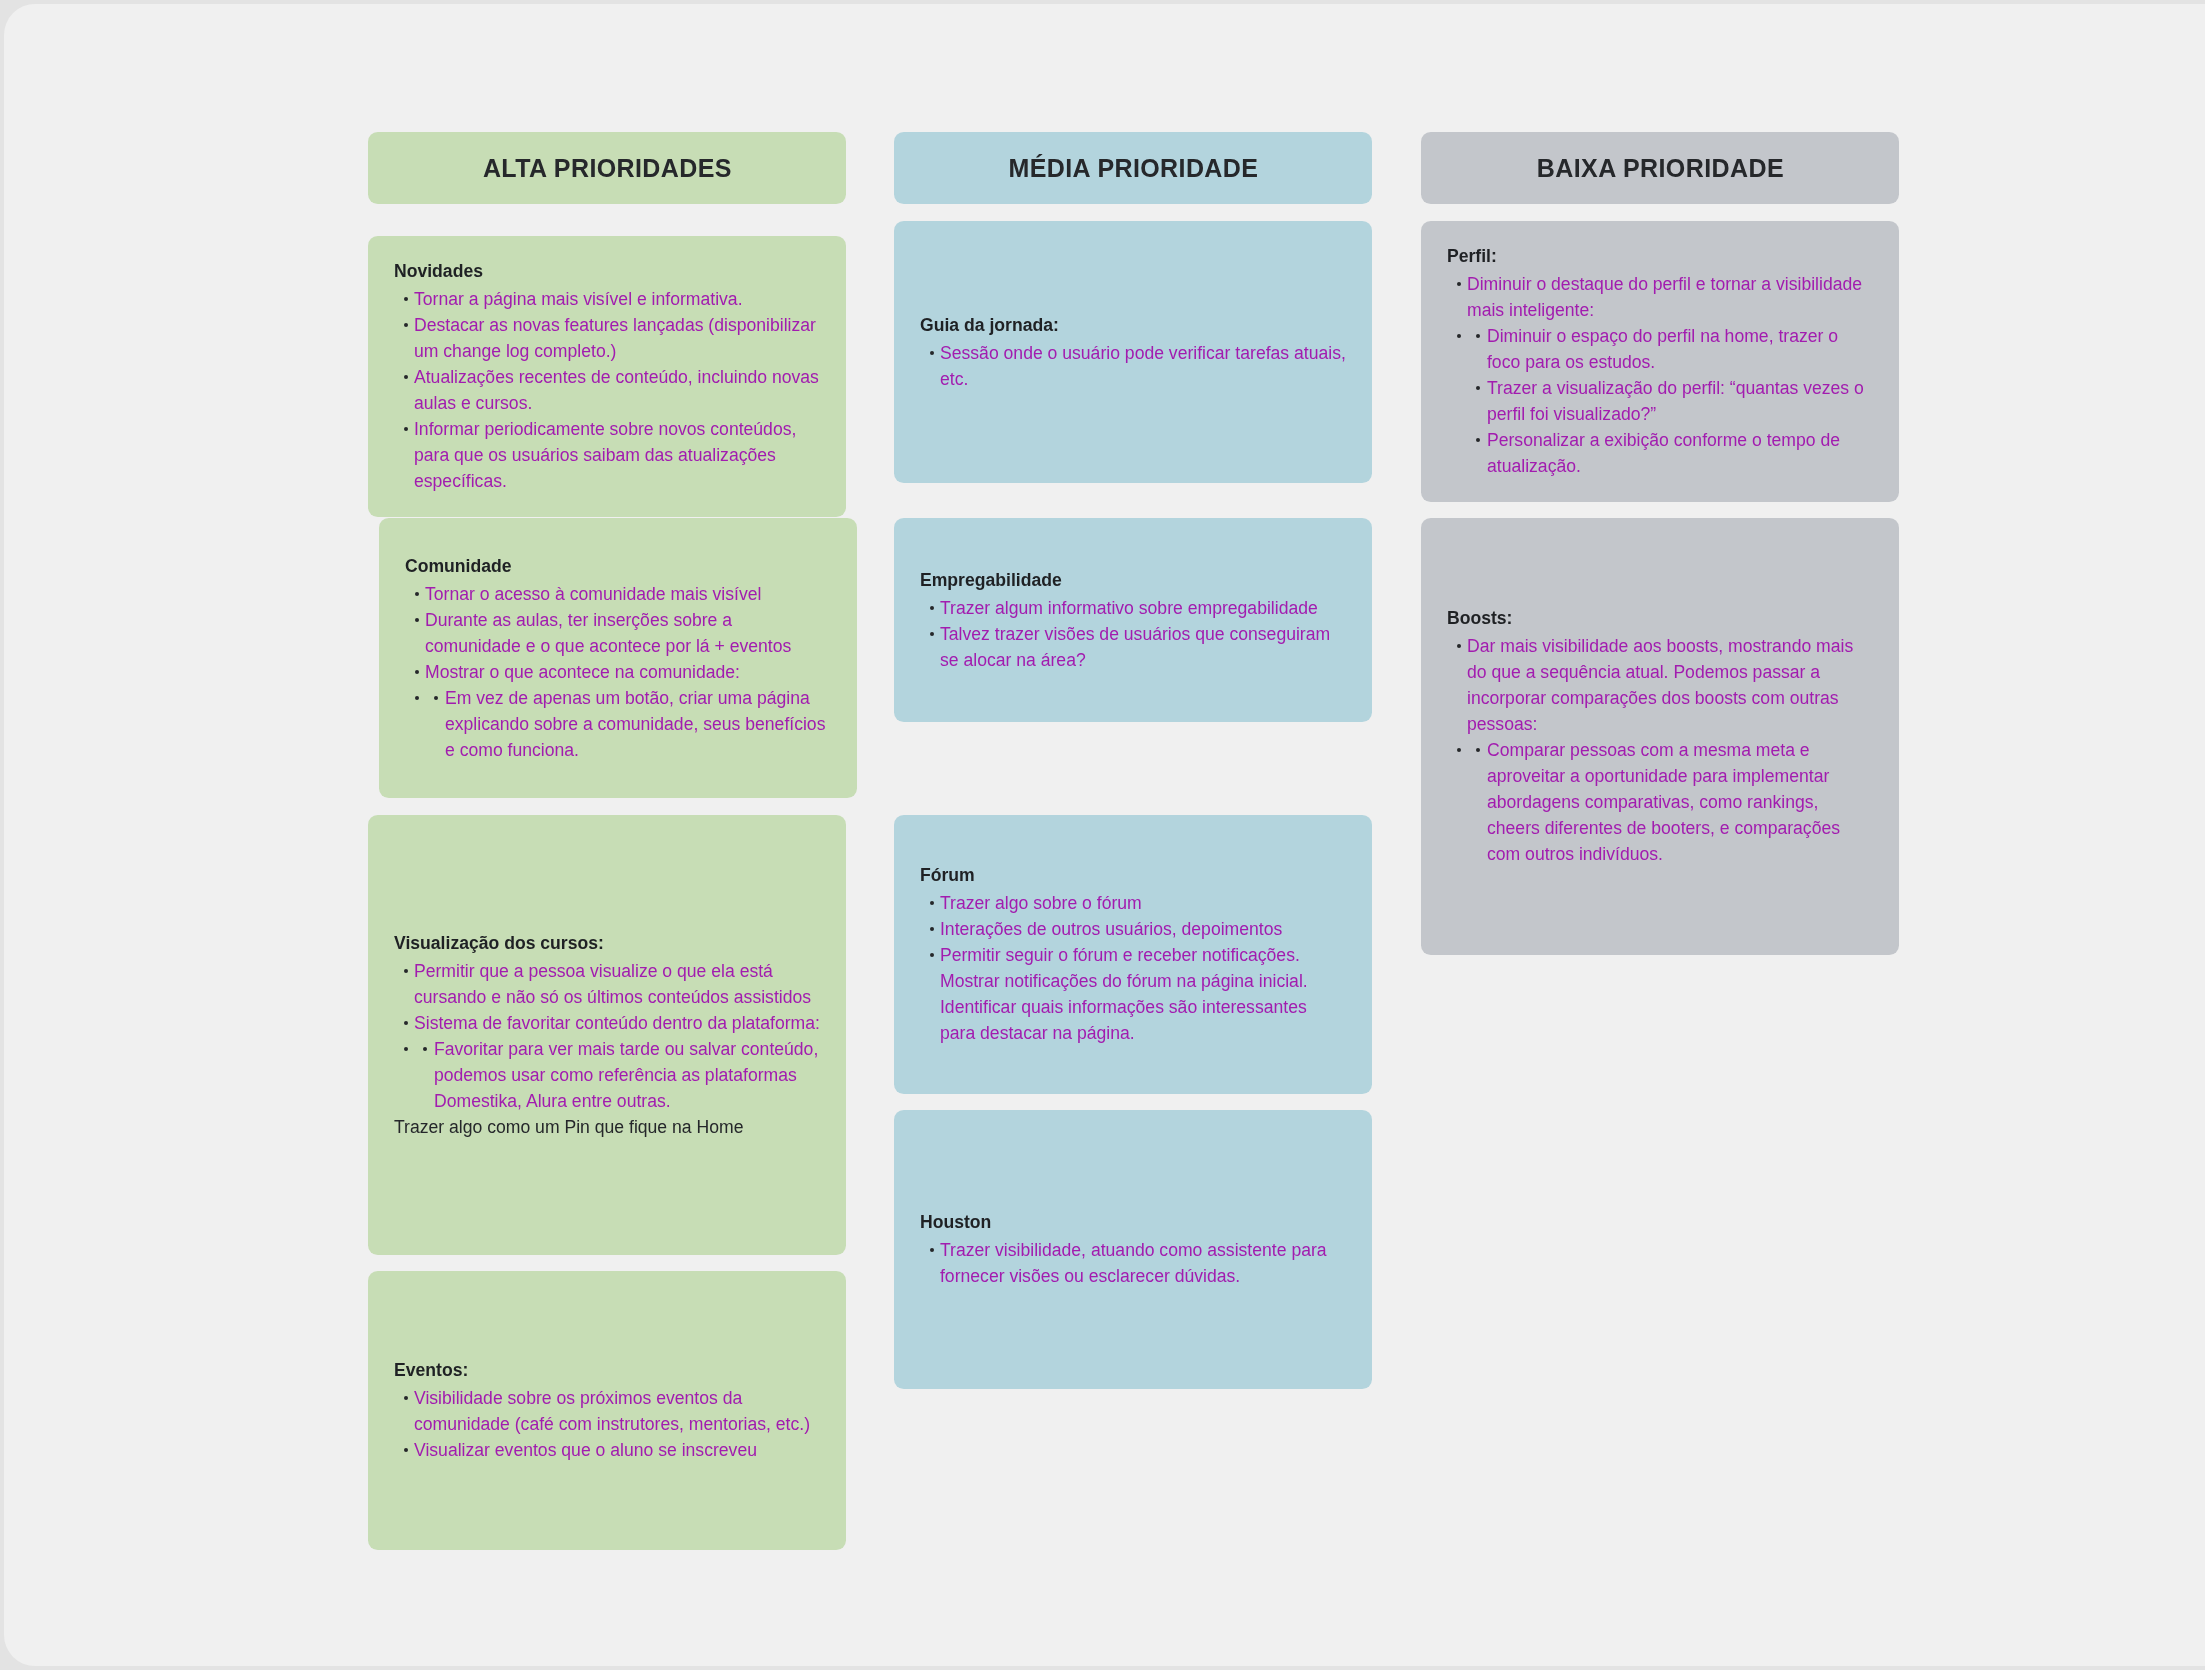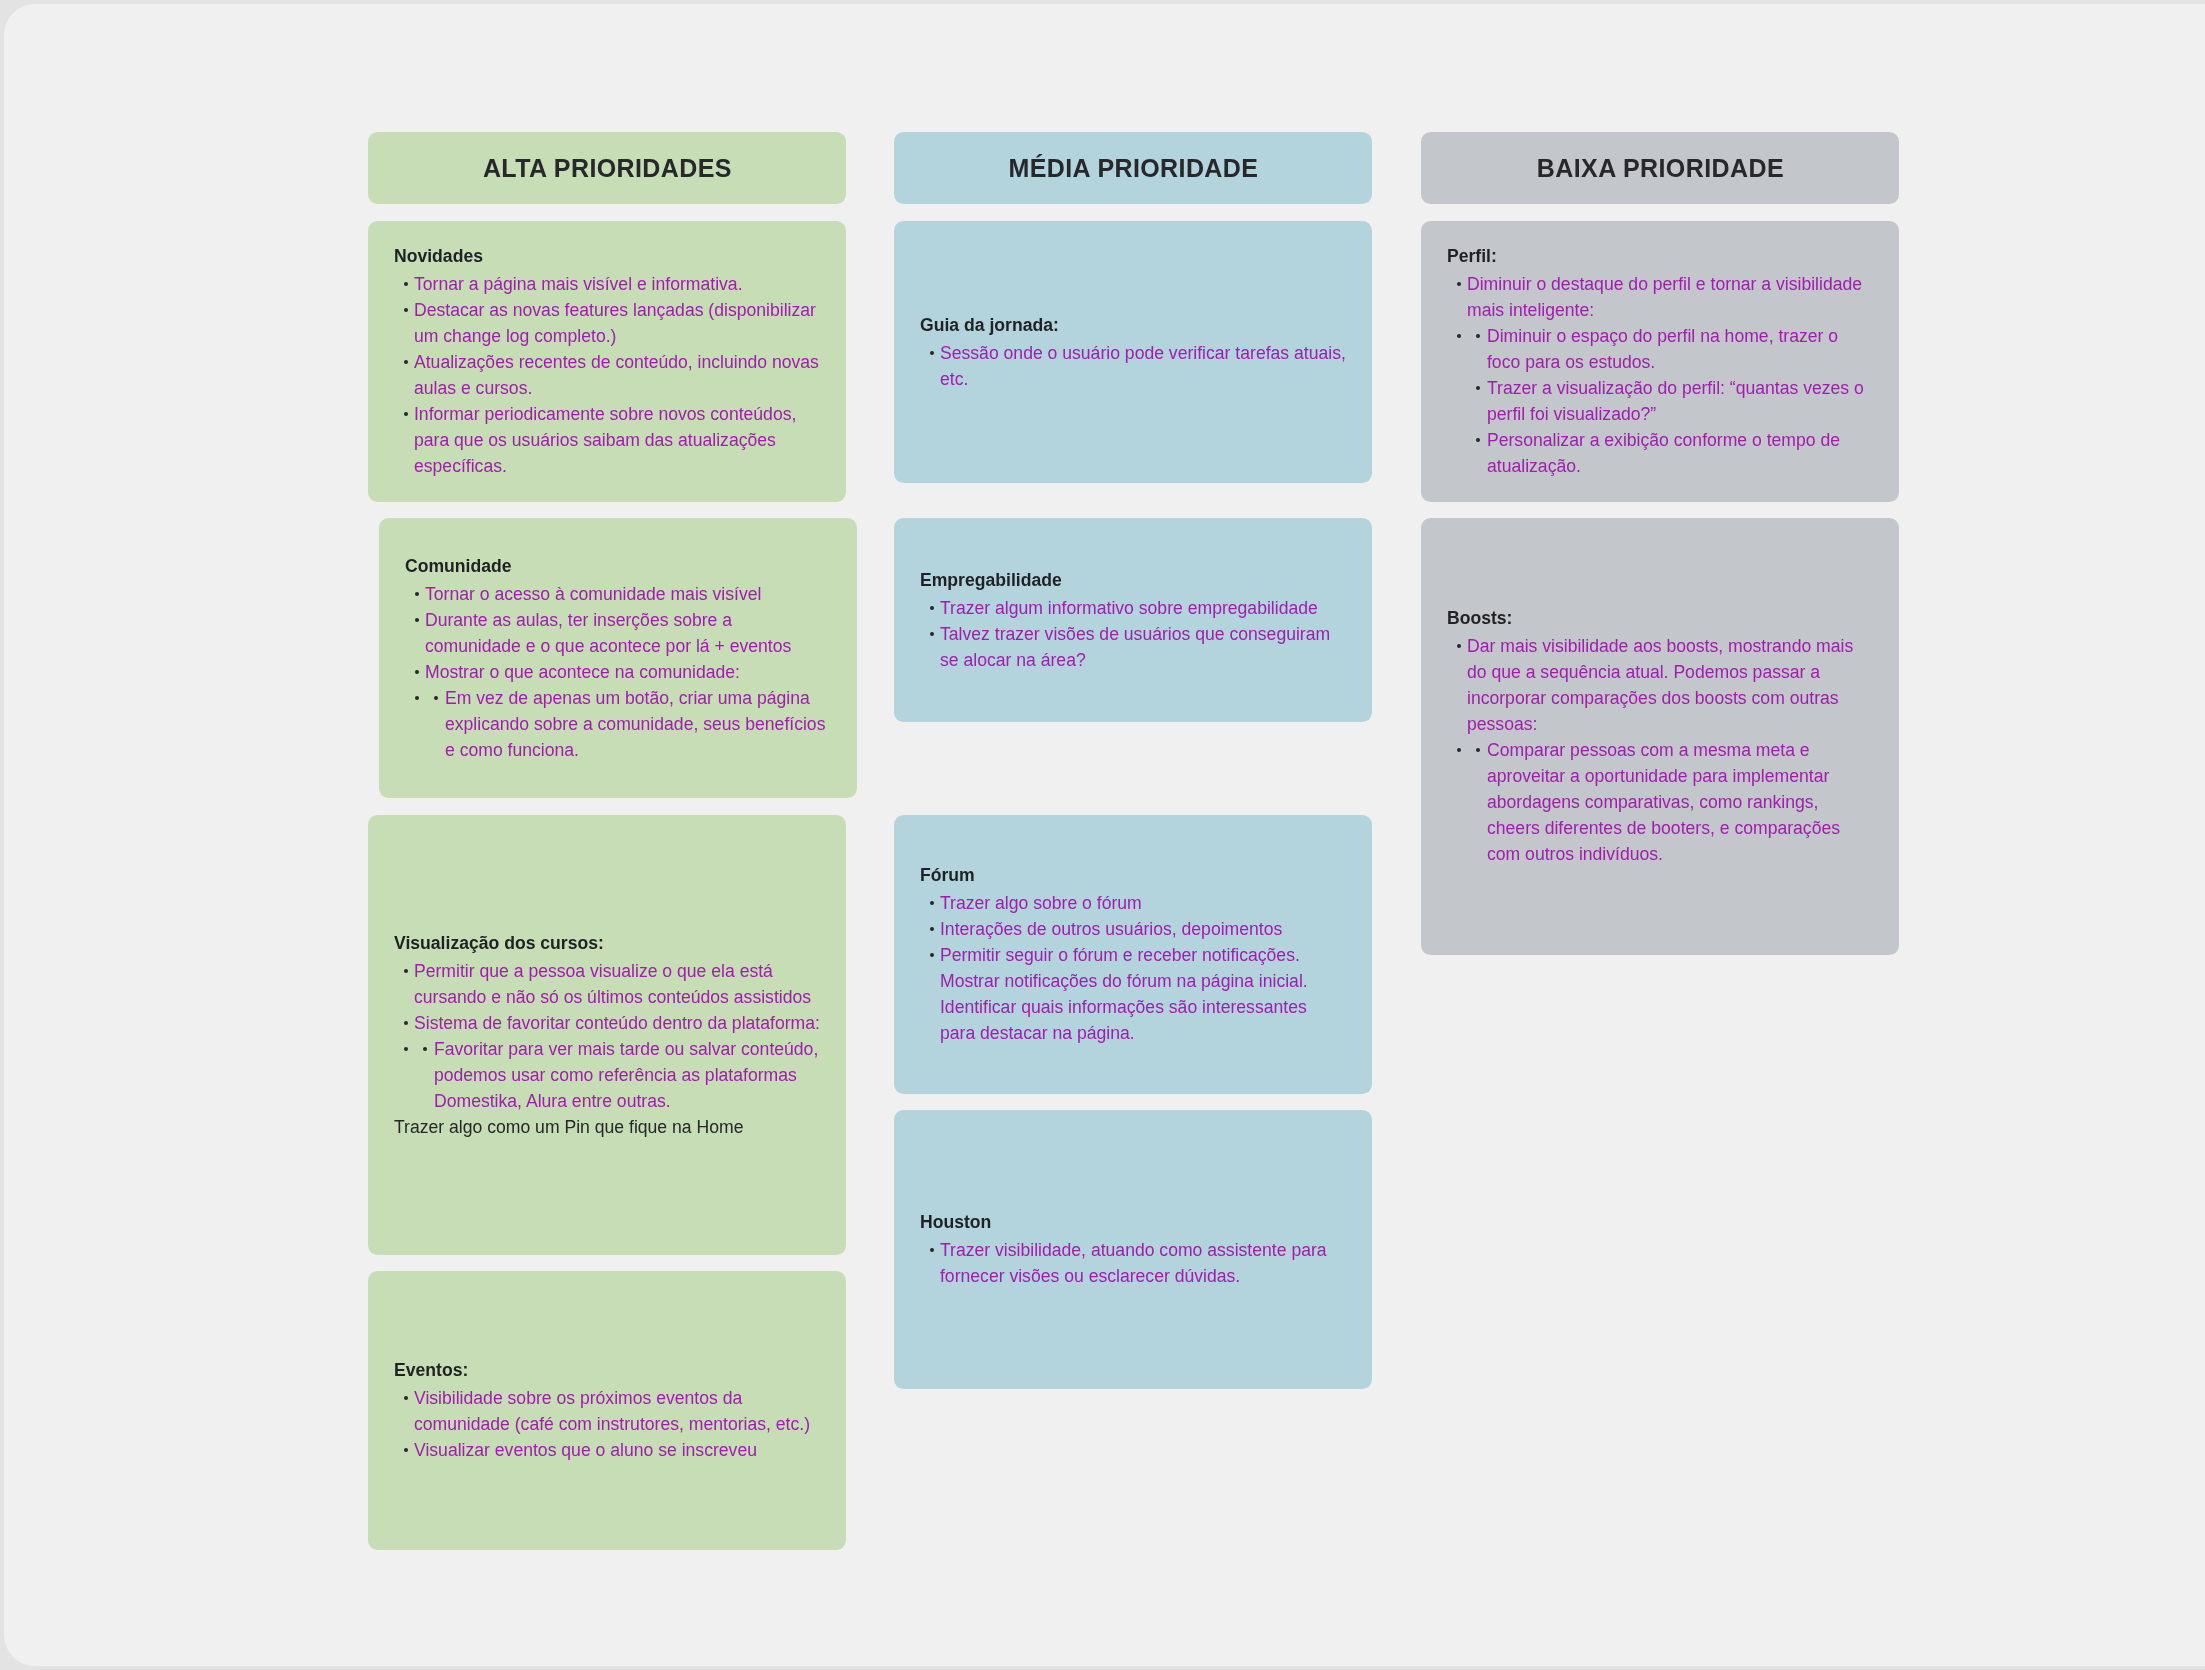--- a/index.html
+++ b/index.html
@@ -91,21 +91,21 @@
 </head>
 <body>
 
 <div id="canvas">
 
   <div class="column theme-green" id="col-high">
     <div class="column-header">
       <div class="column-header-title">ALTA PRIORIDADES</div>
     </div>
 
-    <div class="card" style="top:217px;height:281px;">
+    <div class="card" style="top:232px;height:281px;">
       <div class="card-title">Novidades</div>
       <ul class="bullets">
         <li>Tornar a página mais visível e informativa.</li>
         <li>Destacar as novas features lançadas (disponibilizar um change log completo.)</li>
         <li>Atualizações recentes de conteúdo, incluindo novas aulas e cursos.</li>
         <li>Informar periodicamente sobre novos conteúdos, para que os usuários saibam das atualizações específicas.</li>
       </ul>
     </div>
 
     <div class="card" style="top:514px;height:280px;margin-left:11px;">

